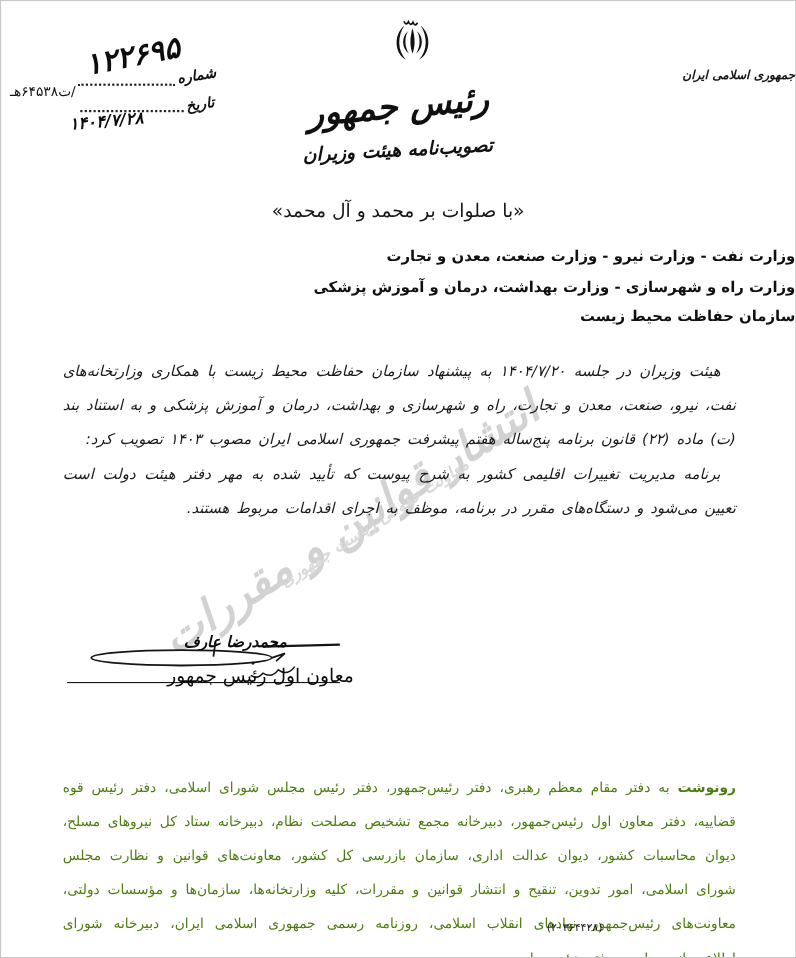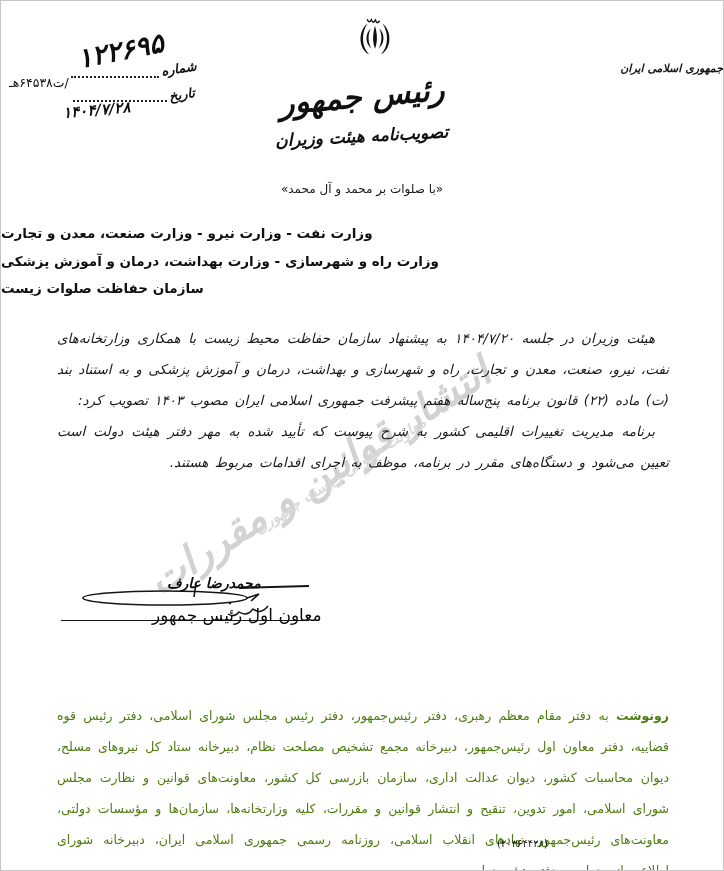--- a/index.html
+++ b/index.html
@@ -76,26 +76,26 @@
   }
   .office span{display:inline-block;transform:rotate(-5deg);}
   .doctype{
     position:absolute;left:0;right:0;top:125px;
     text-align:center;font-size:17px;font-weight:bold;font-style:italic;
     font-family:"DejaVu Serif",serif;color:#101010;
   }
   .doctype span{display:inline-block;transform:rotate(-3deg);}
   .salutation{
     position:absolute;left:0;right:0;top:181px;
-    text-align:center;font-size:12px;color:#161616;
+    text-align:center;font-size:17px;color:#161616;
   }
   
   .addressees{
     position:absolute;left:0;right:0;top:219px;
-    text-align:left;font-weight:bold;font-size:13.5px;
+    text-align:right;font-weight:bold;font-size:13.5px;
     line-height:27.5px;color:#101010;
   }
   
   .body-text{
     position:absolute;left:56px;top:322px;width:612px;
     font-size:13.5px;line-height:31px;
     text-align:justify;color:#1a1a1a;
     z-index:1;
   }
   .body-text p{margin:0;text-indent:14px;word-spacing:2px;font-style:italic;}
@@ -165,21 +165,21 @@
     <span>رئیس جمهور</span>
   </div>
   <div class="doctype">
     <span>تصویب‌نامه هیئت وزیران</span>
   </div>
   <div class="salutation">«با صلوات بر محمد و آل محمد»</div>
 
   <div class="addressees">
     <div>وزارت نفت - وزارت نیرو - وزارت صنعت، معدن و تجارت</div>
     <div>وزارت راه و شهرسازی - وزارت بهداشت، درمان و آموزش پزشکی</div>
-    <div>سازمان حفاظت صلوات زیست</div>
+    <div>سازمان حفاظت محیط زیست</div>
   </div>
 
   <div class="body-text">
     <p>هیئت وزیران در جلسه ۱۴۰۴/۷/۲۰ به پیشنهاد سازمان حفاظت محیط زیست با همکاری وزارتخانه‌های نفت، نیرو، صنعت، معدن و تجارت، راه و شهرسازی و بهداشت، درمان و آموزش پزشکی و به استناد بند (ت) ماده (۲۲) قانون برنامه پنج‌ساله هفتم پیشرفت جمهوری اسلامی ایران مصوب ۱۴۰۳ تصویب کرد:</p>
     <p>برنامه مدیریت تغییرات اقلیمی کشور به شرح پیوست که تأیید شده به مهر دفتر هیئت دولت است تعیین می‌شود و دستگاه‌های مقرر در برنامه، موظف به اجرای اقدامات مربوط هستند.</p>
   </div>
 
   <div class="sig-name">محمدرضا عارف</div>
   <div class="sig-name-tail"></div>
   <svg class="sig-svg" width="255" height="50" viewBox="0 0 255 50" aria-hidden="true">

